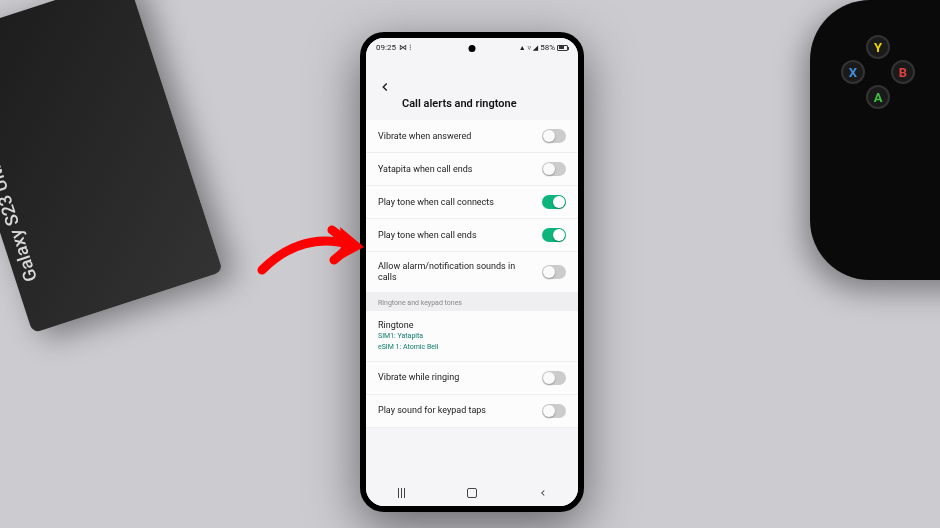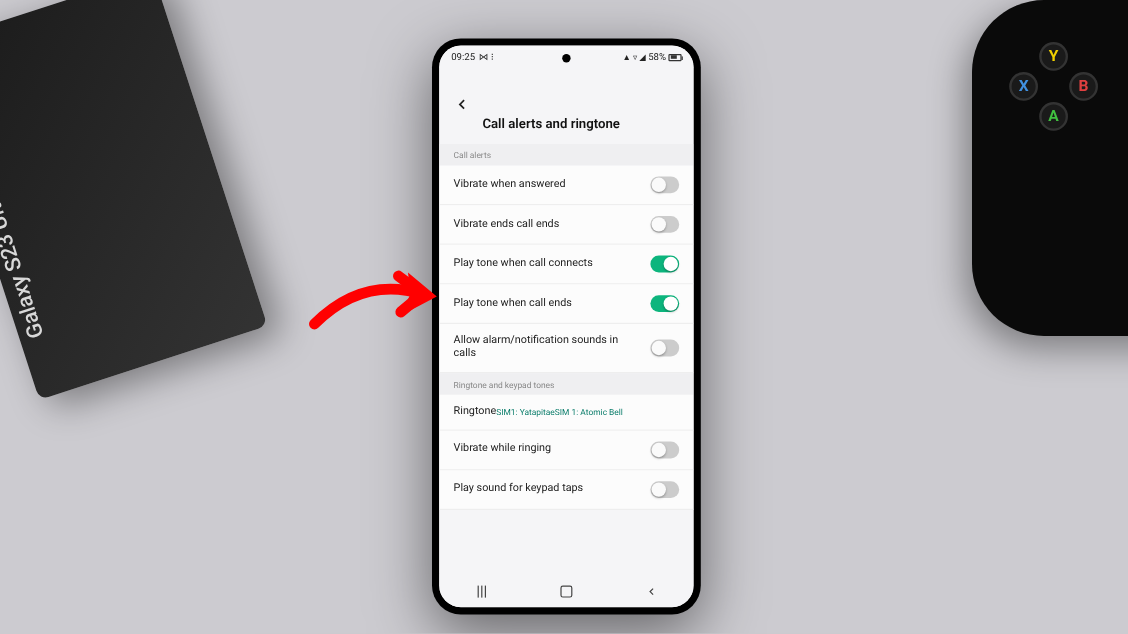--- a/index.html
+++ b/index.html
@@ -186,21 +186,21 @@
       padding-right: 8px;
     }
     .row-sub {
       font-size: 7px;
       color: #0b7d6b;
       line-height: 1.3;
       margin-top: 2px;
     }
     .row-stack {
       display: flex;
-      flex-direction: row;
+      flex-direction: column;
       flex: 1;
     }
     .row-main {
       font-size: 9px;
       color: #222;
     }
     
     
     .toggle {
       width: 24px;
@@ -304,31 +304,30 @@
       <div class="back-icon">
         <svg viewBox="0 0 24 24" fill="none" stroke="#222" stroke-width="2.5">
           <path d="M15 18l-6-6 6-6"></path>
         </svg>
       </div>
       <div class="page-title">Call alerts and ringtone</div>
     </div>
 
     <div class="content">
 
-      <div class="section-header">Call alerts</div>
 
       <div class="row">
         <div class="row-label">Vibrate when answered</div>
         <div class="toggle">
             <div class="toggle-knob"></div>
           </div>
       </div>
 
       <div class="row">
-        <div class="row-label">Vibrate ends call ends</div>
+        <div class="row-label">Yatapita when call ends</div>
         <div class="toggle">
             <div class="toggle-knob"></div>
           </div>
       </div>
 
       <div class="row">
         <div class="row-label">Play tone when call connects</div>
         <div class="toggle on">
             <div class="toggle-knob"></div>
           </div>

